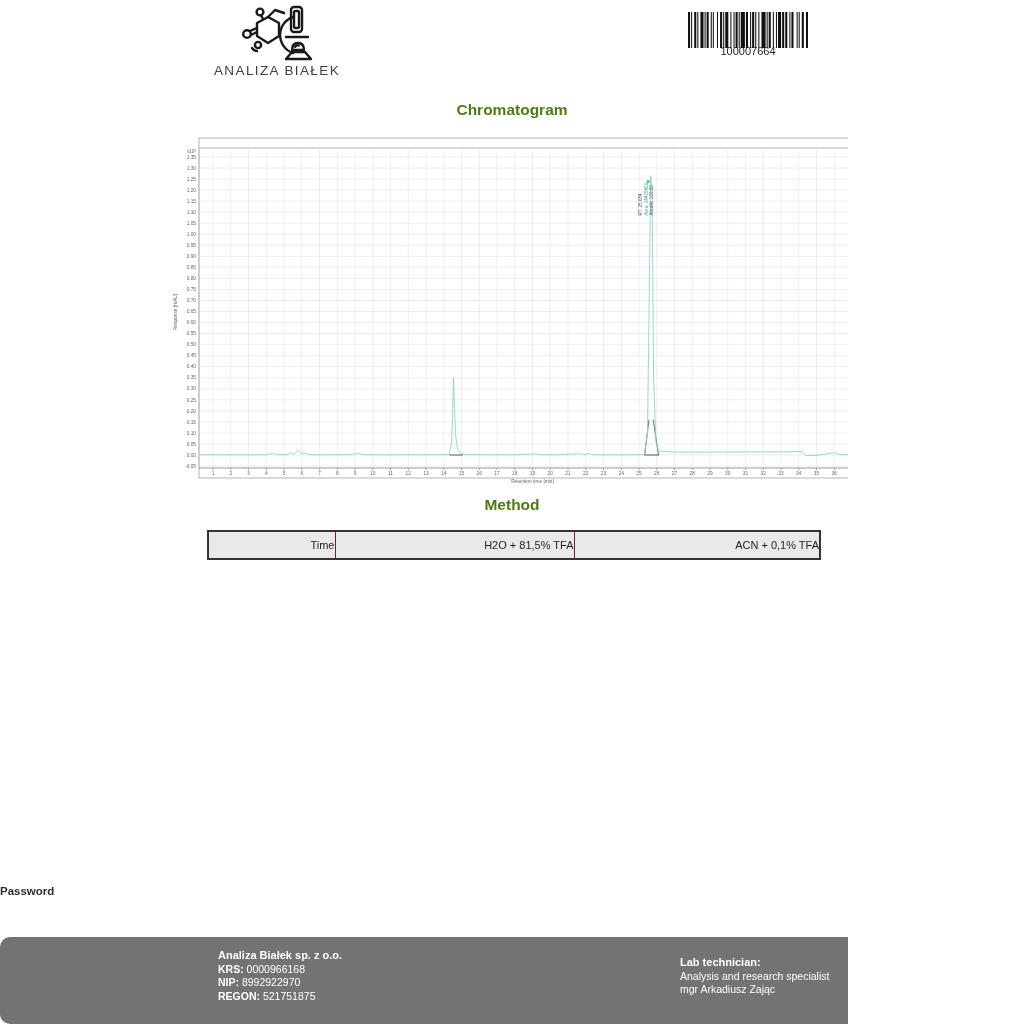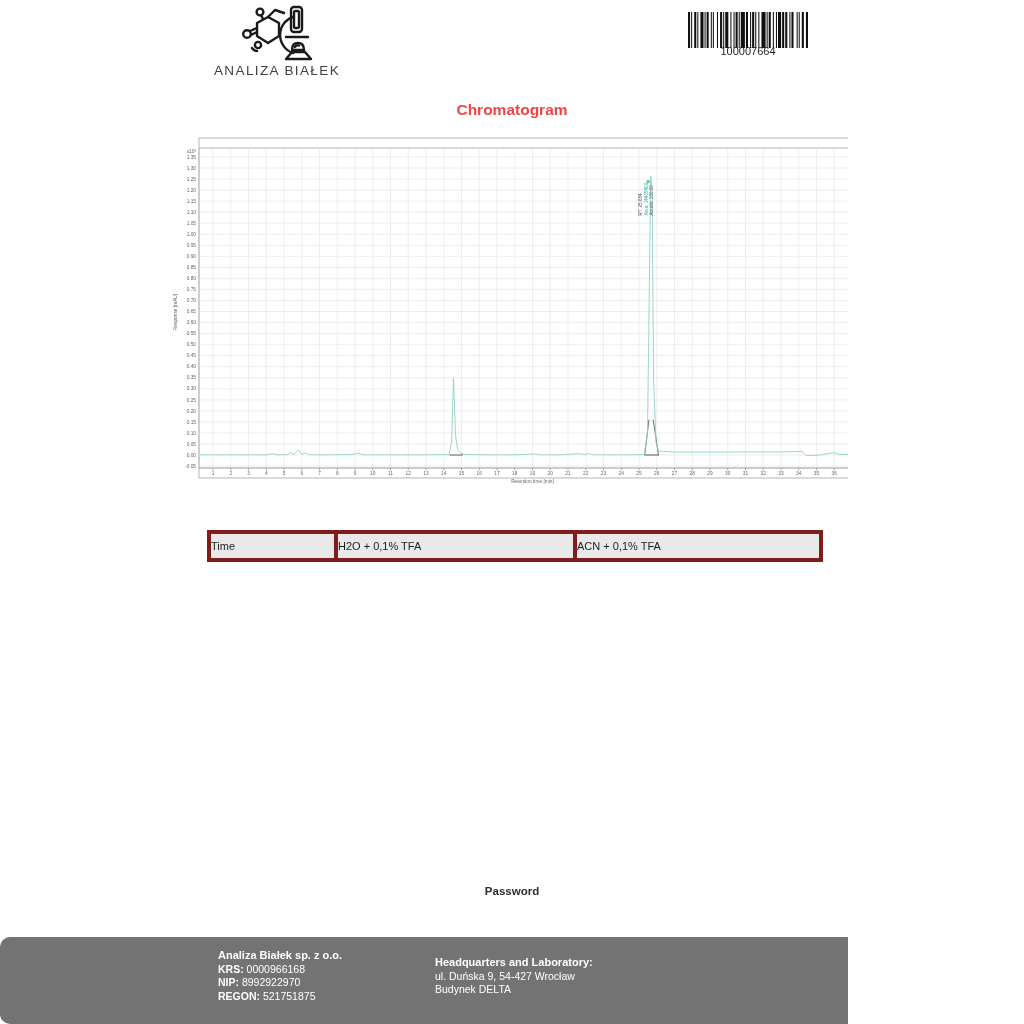--- a/index.html
+++ b/index.html
@@ -9,37 +9,37 @@
 
   
   .logo-svg { position:absolute; left:234px; top:4px; }
   .logo-text { position:absolute; left:197px; top:63px; width:160px; text-align:center;
                font-size:13.5px; letter-spacing:1.4px; color:#414141; }
   .barcode-svg { position:absolute; left:688px; top:12px; }
   .barcode-num { position:absolute; left:687px; top:45px; width:122px; text-align:center;
                  font-size:11px; color:#222; }
 
   .h-title { position:absolute; left:0; width:1024px; text-align:center;
-             font-size:15.5px; font-weight:bold; color:#ef4444; }
+             font-size:15.5px; font-weight:bold; color:#4d7c0f; }
   #title-chromatogram { top:101px; }
   #title-method { top:496px; }
 
   .chart-svg { position:absolute; left:165px; top:136px; }
 
   
   .method-table { position:absolute; left:207px; top:530px; border-collapse:collapse;
                   table-layout:fixed; width:612px; }
-  .method-table th, .method-table td { border:4px solid #7f1d1d; height:28px;
-                  text-align:left; vertical-align:middle; font-size:11px;
+  .method-table th, .method-table td { border:1px solid #7f1d1d; height:28px;
+                  text-align:right; vertical-align:middle; font-size:11px;
                   font-weight:normal; color:#1e1e1e; background:#fff; }
   .method-table th { background:#e9e9e9; }
   .method-table { border:2px solid #333; }
   .col-time { width:127px; } .col-a { width:239px; } .col-b { width:246px; }
 
-  .pw-label { position:absolute; left:0; top:885px; width:1024px; text-align:center;
+  .pw-label { position:absolute; left:0; top:885px; width:1024px; text-align:left;
               font-size:11.5px; font-weight:bold; color:#2e2e2e; }
   .pw-value { position:absolute; left:0; top:906px; width:1024px; text-align:right;
               font-size:11px; color:#333; }
 
   
   .footer { position:absolute; left:0; top:937px; width:1024px; height:87px; background:#2E96C8; }
   .footer-col { position:absolute; color:#fff; font-size:10.5px; line-height:13.5px; }
   .footer-col .ttl { font-weight:bold; font-size:11px; }
   .footer-col b { font-weight:bold; }
   #f-col1 { left:218px; top:12px; }
@@ -306,48 +306,49 @@
       <line x1="479.325" y1="319" x2="493.88" y2="319" stroke="#4A4A4A" stroke-width="0.9"></line>
       <polyline points="479.68,319 483.94,283.68148148148146" fill="none" stroke="#4A4A4A" stroke-width="0.8"></polyline>
       <polyline points="488.2,283.68148148148146 493.52500000000003,319" fill="none" stroke="#4A4A4A" stroke-width="0.8"></polyline>
       <polyline points="34.7,318.8 56.9,318.8 83.5,318.8 101.3,318.8 107.5,317.5 111.9,318.8 122.5,318.6 125.2,316.4 128.8,318.6 133.2,314.1 136.8,318.1 140.3,317.0 144.7,318.8 163.4,318.8 186.5,318.6 192.7,317.2 198.0,318.8 225.5,318.8 261.0,318.8 284.1,318.6 286.7,305.8 288.5,241.7 290.5,299.1 292.6,313.5 295.6,317.2 300.0,318.6 323.1,318.8 349.8,318.8 370.2,317.9 375.5,318.8 394.1,318.8 414.5,317.7 419.9,318.6 423.4,317.5 428.7,318.8 447.4,318.8 465.1,318.8 479.3,318.6 482.5,296.9 484.3,153.4 485.7,39.8 487.1,54.1 488.6,241.7 490.9,305.8 493.5,315.0 509.5,316.1 545.0,316.1 580.5,315.9 616.0,315.9 637.3,315.5 640.9,319.7 655.1,319.0 669.3,316.6 674.6,318.6 688.8,318.6" fill="none" stroke="#8FD1C9" stroke-width="0.9" stroke-linejoin="round"></polyline>
       <text x="477.141" y="79.49629629629632" text-anchor="start" fill="#555555" font-size="4.6px" font-family="Liberation Sans, sans-serif" transform="rotate(-90 477.141 79.49629629629632)">RT: 25.684</text>
       <text x="482.641" y="79.49629629629632" text-anchor="start" fill="#2FA79C" font-size="4.6px" font-family="Liberation Sans, sans-serif" transform="rotate(-90 482.641 79.49629629629632)">Area: 14405499</text>
       <text x="488.141" y="79.49629629629632" text-anchor="start" fill="#555555" font-size="4.6px" font-family="Liberation Sans, sans-serif" transform="rotate(-90 488.141 79.49629629629632)">Area%: 100.00</text>
       <rect x="481.641" y="44.17777777777775" width="3" height="3" fill="#5BC98B"></rect>
     </svg>
 
+  <div class="h-title" id="title-method">Method</div>
 
   <table class="method-table">
     <colgroup>
         <col class="col-time">
         <col class="col-a">
         <col class="col-b">
       </colgroup>
     <thead>
         <tr>
           <th>Time</th>
-          <th>H2O + 0,1% TFA</th>
+          <th>H2O + 81,5% TFA</th>
           <th>ACN + 0,1% TFA</th>
         </tr>
       </thead>
     <tbody>
       </tbody>
   </table>
 
   <div class="pw-label">Password</div>
   <div class="pw-value">8V49LF7G</div>
 
   <div class="footer" style="background: #737373; border-radius: 10px;">
     <div class="footer-col" id="f-col1">
       <div class="ttl">Analiza Białek sp. z o.o.</div>
       <div><b>KRS:</b> <span>0000966168</span></div>
       <div><b>NIP:</b> <span>8992922970</span></div>
       <div><b>REGON:</b> <span>521751875</span></div>
     </div>
-    <div class="footer-col" id="f-col2">
-      <div class="ttl">Headquarters and Laboratory:</div>
-      <div>ul. Duńska 9, 54-427 Wrocław</div>
-      <div>Budynek DELTA</div>
+    <div class="footer-col" id="f-col3">
+      <div class="ttl">Lab technician:</div>
+      <div>Analysis and research specialist</div>
+      <div>mgr Arkadiusz Zając</div>
     </div>
   </div>
 
 </div>
 
 </body></html>

